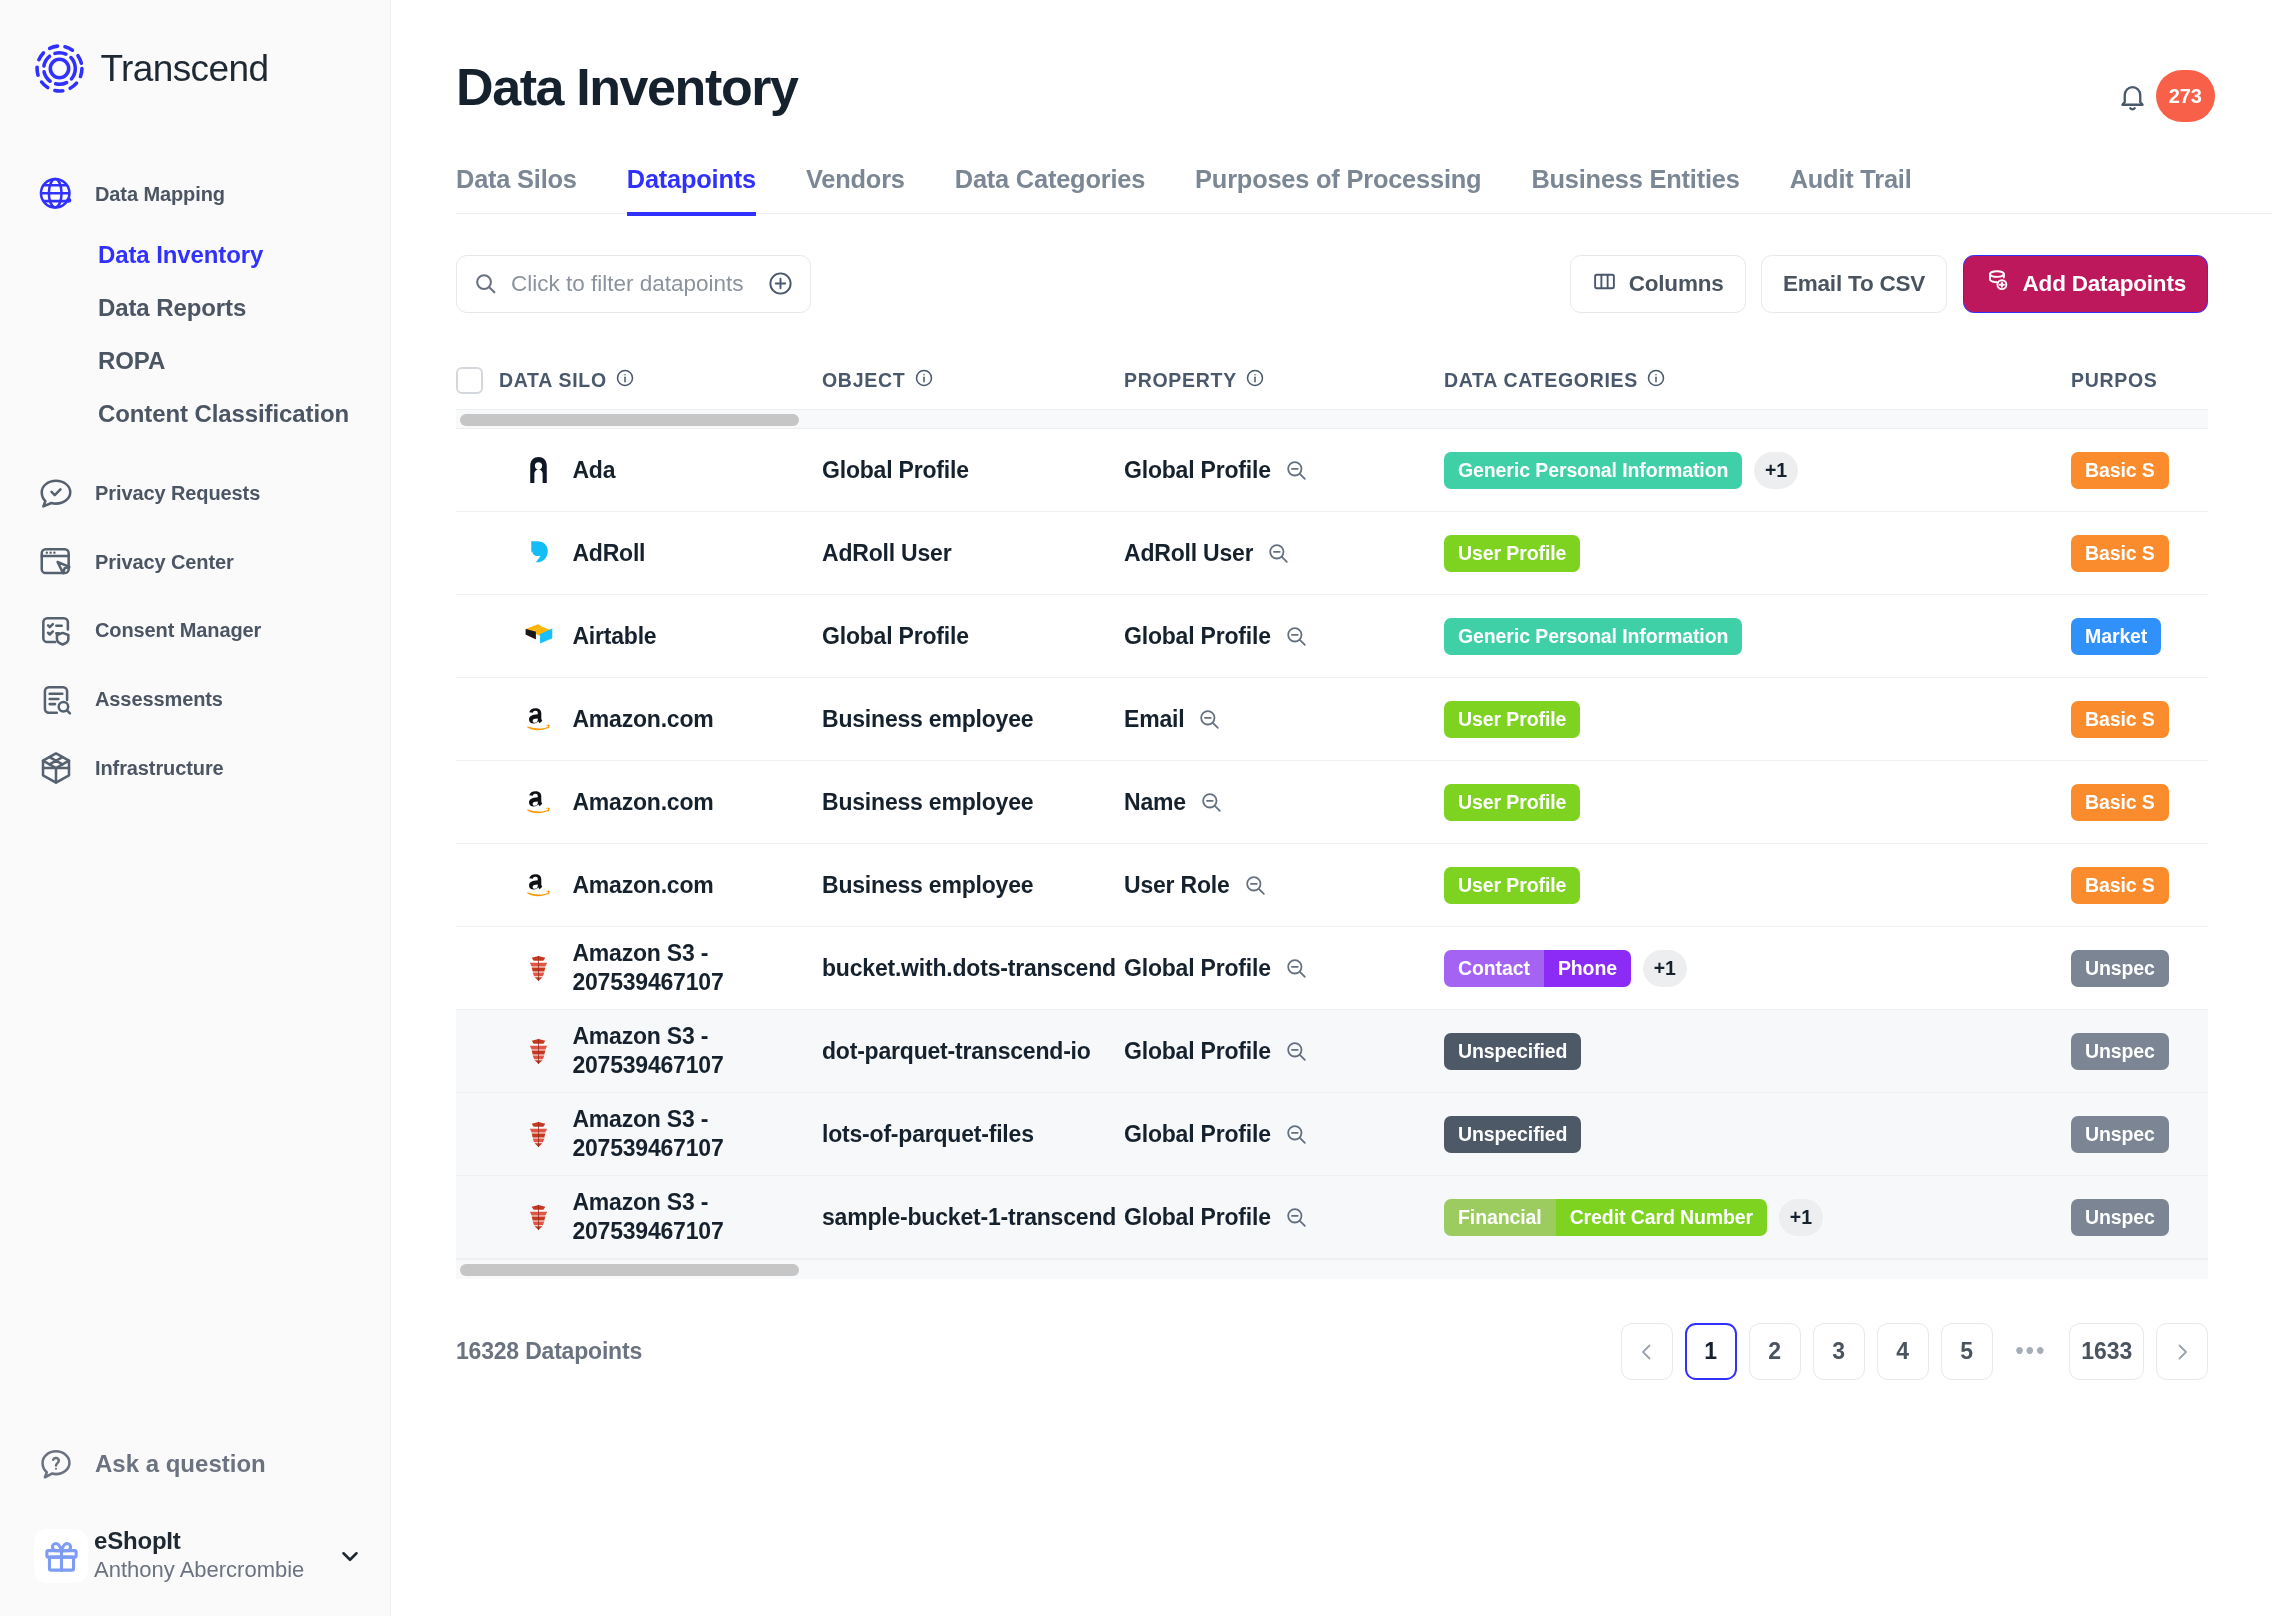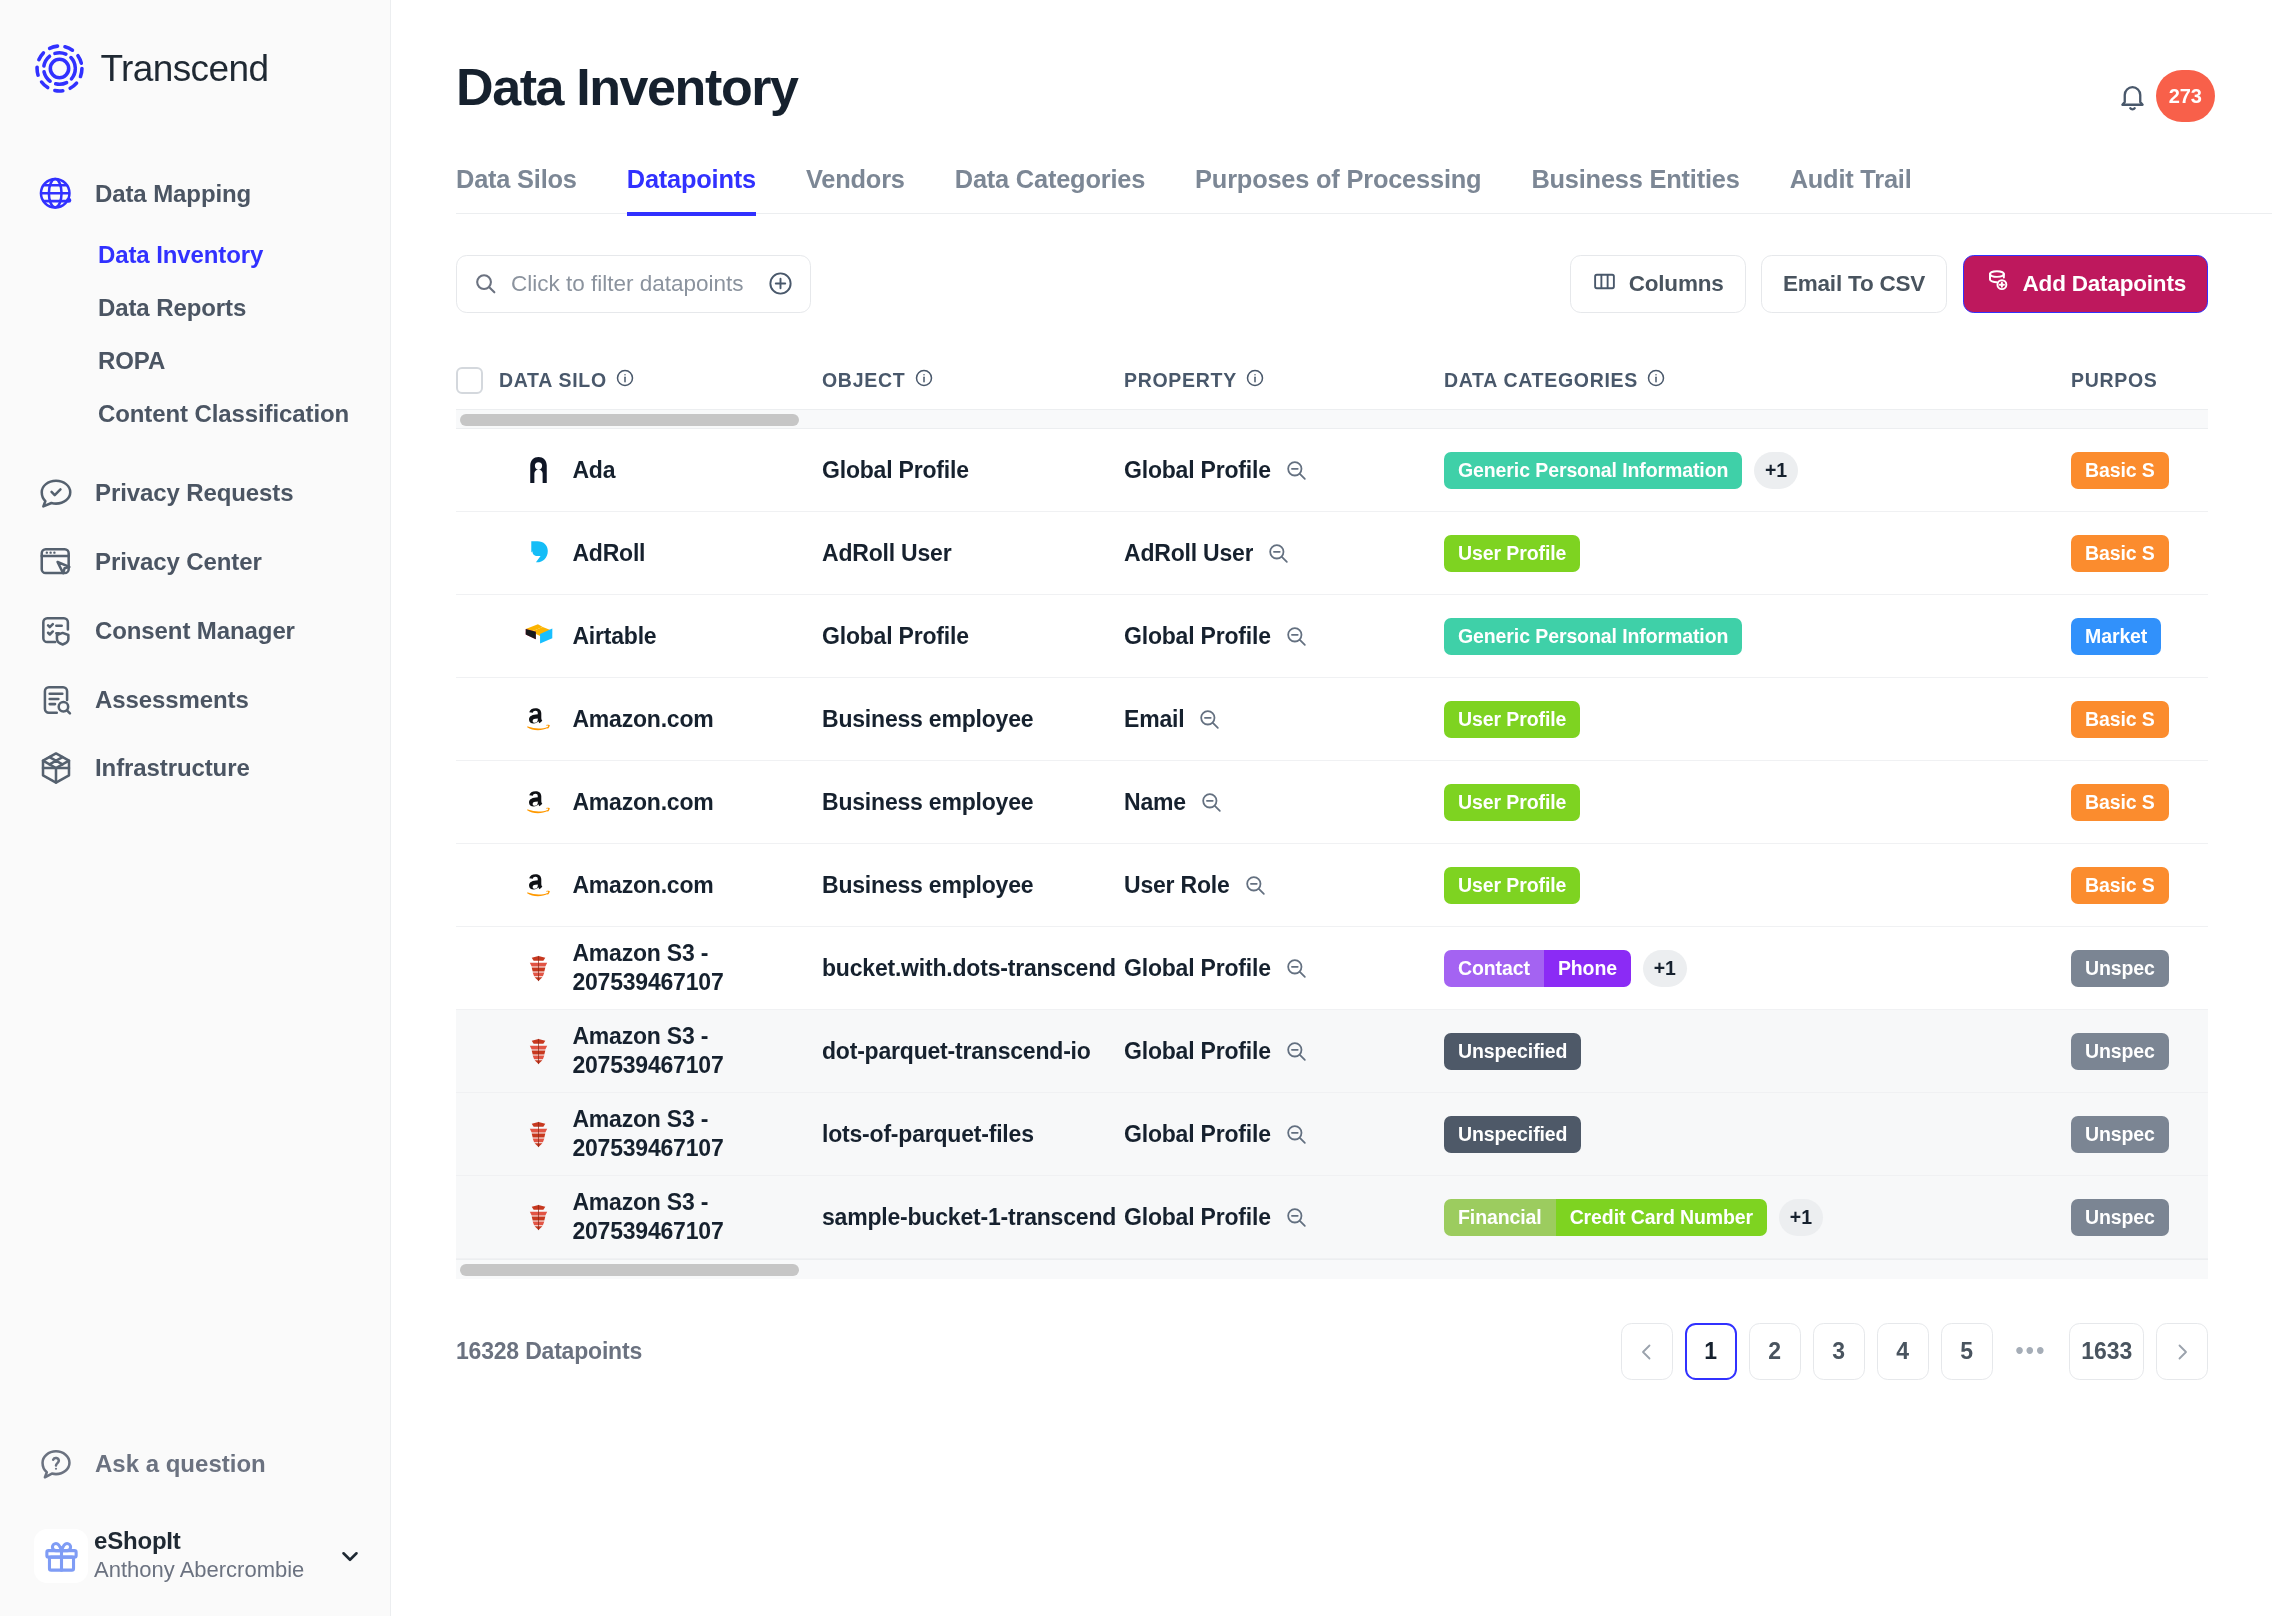--- a/index.html
+++ b/index.html
@@ -23,21 +23,21 @@
   .brand-mark { width: 51px; height: 51px; flex: none; }
   .brand-name { font-size: 37px; font-weight: 400; color: #1f2933; letter-spacing: -0.6px; }
 
   .nav { margin-top: 66px; }
   .nav-group { margin-bottom: 0; }
   .nav-top {
     display: flex; align-items: center; gap: 20px;
     padding: 15.4px 0 15.4px 37px;
   }
   .nav-icon { width: 38px; height: 38px; flex: none; display: block; }
-  .nav-top .nav-label { font-size: 24px; font-weight: 600; color: #4b5563; letter-spacing: -0.1px; }
+  .nav-top .nav-label { font-size: 20px; font-weight: 600; color: #4b5563; letter-spacing: -0.1px; }
   .nav-sub { padding-left: 98px; }
   .nav-sub-item { padding: 12.4px 0; font-size: 24px; font-weight: 600; color: #4b5563; letter-spacing: -0.1px; }
   .nav-sub-item.active { color: #3131ff; }
   .nav-gap { height: 19px; }
 
   .sidebar-bottom { position: absolute; left: 0; bottom: 0; width: 100%; padding-bottom: 31px; }
   .ask { display: flex; align-items: center; gap: 20px; padding: 15.4px 0 15.4px 37px; }
   .ask-label { font-size: 24px; font-weight: 600; color: #6b7280; }
   .acct { display: flex; align-items: center; gap: 6px; padding: 28px 27px 0 34px; }
   .acct-avatar {

